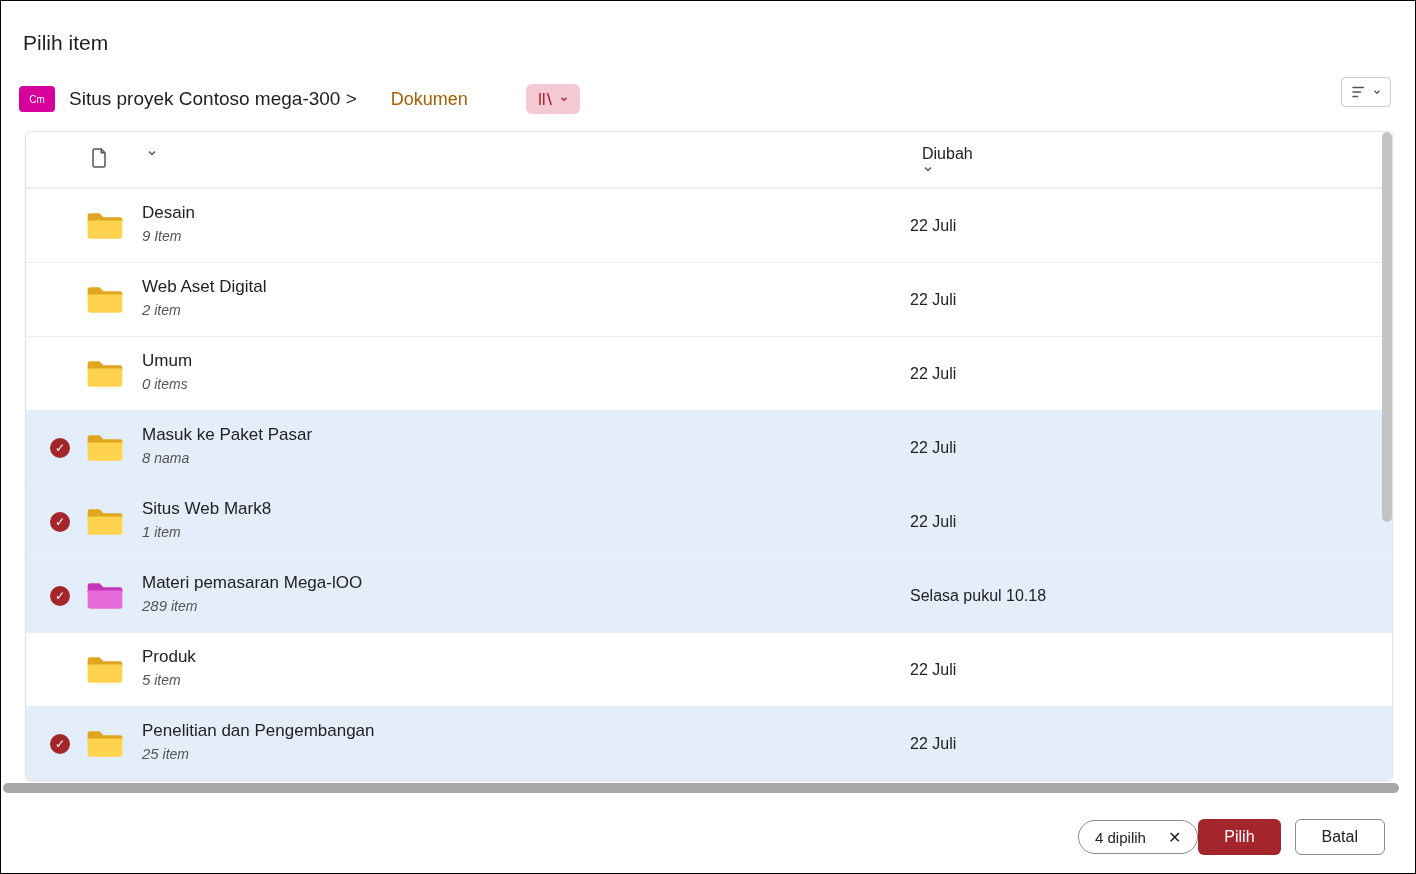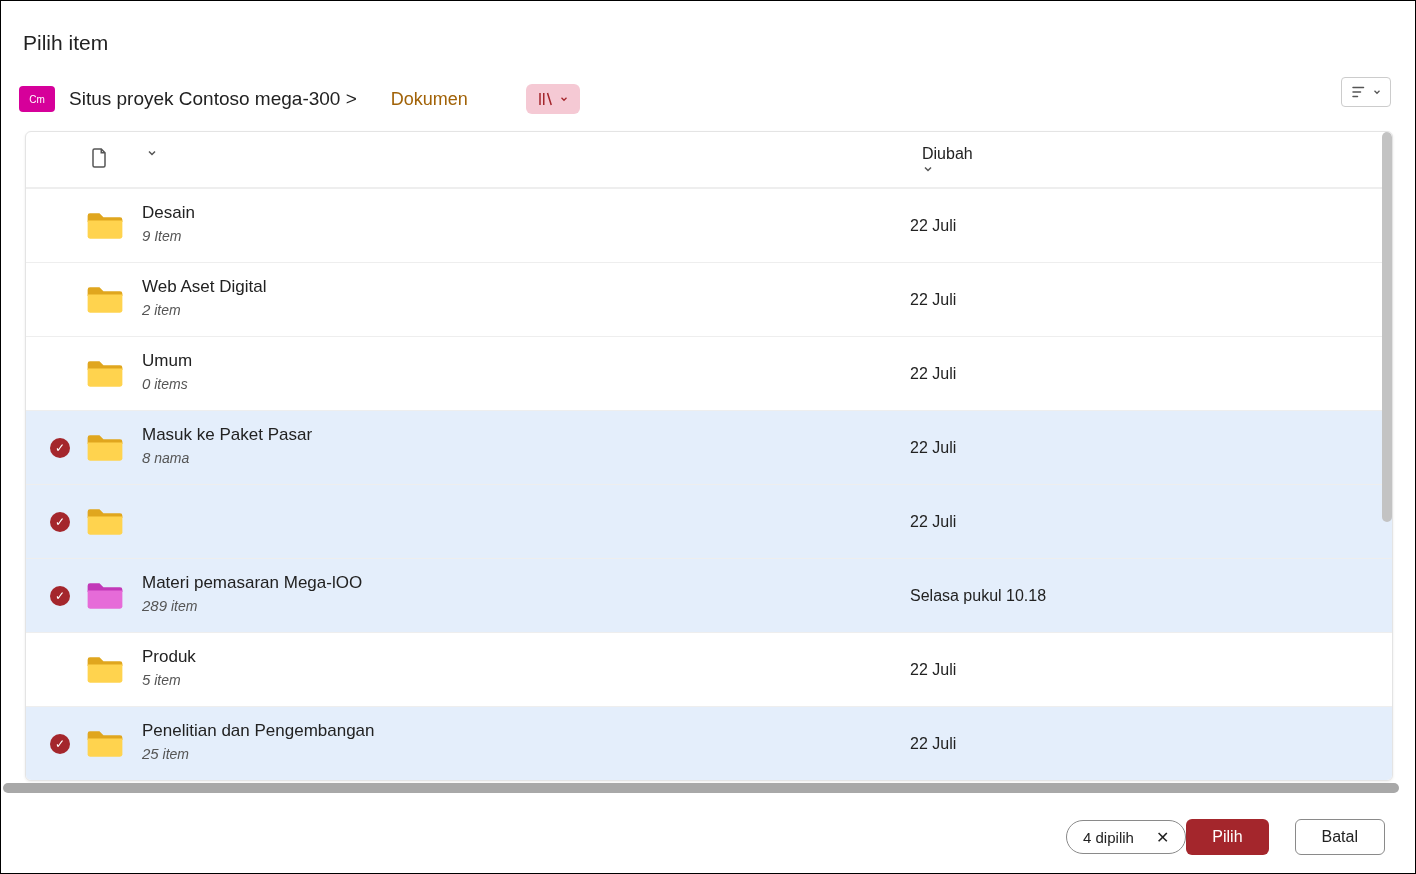--- a/index.html
+++ b/index.html
@@ -33,21 +33,21 @@
   .row .mod { position:absolute; left:884px; font-size:16px; }
 
   .folder svg { width:38px; height:30px; }
   .scroll-track { position:absolute; right:0; top:0; width:10px; height:390px; background:#c3c3c3; border-radius:5px; }
 
   .hsb { position:absolute; left:2px; bottom:80px; width:1396px; height:10px; background:#a8a8a8; border-radius:5px; }
 
   .footer { position:absolute; left:0; bottom:0; width:100%; height:72px; display:flex; align-items:center; justify-content:flex-end; padding:0 30px; }
   .chip { border:1px solid #8a8a8a; border-radius:18px; height:34px; padding:0 16px; display:flex; align-items:center; gap:22px; font-size:15px; }
   .chip .x { font-size:16px; cursor:pointer; }
-  .btns { display:flex; gap:26px; }
+  .btns { display:flex; gap:14px; }
   .btn { height:36px; padding:0 26px; border-radius:6px; font-size:16px; display:flex; align-items:center; cursor:pointer; }
   .btn-primary { background:#a4262c; color:#fff; }
   .btn-secondary { background:#fff; border:1px solid #8a8a8a; color:#222; }
 
   
   .chev svg, .sort-btn svg, .view-btn svg { display:block; }
 </style>
 </head>
 <body>
 
@@ -156,20 +156,24 @@
               <div class="meta"><span class="n">8</span> <span>nama</span></div>
             </div>
             <div class="mod">22 Juli</div>
           </div>
           <div class="row selected">
             <div class="sel">✓</div>
             <div class="folder"><svg viewBox="0 0 48 38">
                 <path fill="#e0a61e" d="M2 6a3 3 0 0 1 3-3h12l5 5h21a3 3 0 0 1 3 3v3H2z"></path>
                 <path fill="#ffd34e" d="M2 12h44v20a3 3 0 0 1-3 3H5a3 3 0 0 1-3-3z"></path>
               </svg></div>
+            <div class="texts">
+              <div class="name">Situs Web Mark8</div>
+              <div class="meta"><span class="n">1</span> <span>item</span></div>
+            </div>
             <div class="mod">22 Juli</div>
           </div>
           <div class="row selected">
             <div class="sel">✓</div>
             <div class="folder"><svg viewBox="0 0 48 38">
                 <path fill="#c238b8" d="M2 6a3 3 0 0 1 3-3h12l5 5h21a3 3 0 0 1 3 3v3H2z"></path>
                 <path fill="#e66bd8" d="M2 12h44v20a3 3 0 0 1-3 3H5a3 3 0 0 1-3-3z"></path>
               </svg></div>
             <div class="texts">
               <div class="name">Materi pemasaran Mega-lOO</div>

